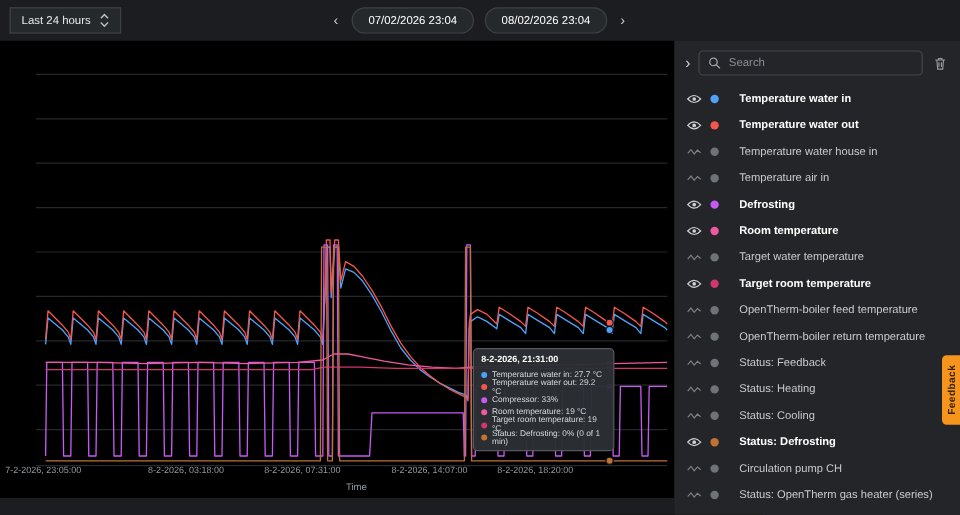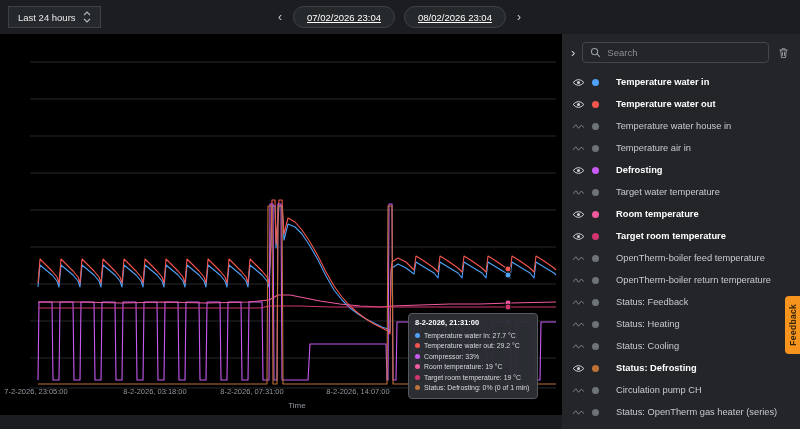--- a/index.html
+++ b/index.html
@@ -16,35 +16,35 @@
     position: absolute; left: 8px; top: 6px; height: 22px; padding: 0 9px;
     background: #26292c; border: 1px solid #3d4145; border-radius: 0;
     color: #e8eaec; font-size: 9.5px; display: flex; align-items: center; gap: 7px; cursor: pointer;
     font-family: inherit;
   }
   .nav-center { position: absolute; left: 276px; top: 6px; display: flex; align-items: center; gap: 9px; }
   .nav-chev { color: #caced2; font-size: 12px; line-height: 22px; cursor: pointer; padding: 0 2px; }
   .btn-date {
     height: 22px; padding: 0 13px; background: #26292c; border: 1px solid #3d4145;
     border-radius: 12px; font-size: 9.5px; color: #fff; display: flex; align-items: center;
-    cursor: pointer; font-family: inherit; text-decoration: underline;
+    cursor: pointer; font-family: inherit;
   }
   .btn-apply {
     position: absolute; right: 10px; top: 6px; height: 22px; padding: 0 11px;
     background: #f2f3f4; color: #16181b; border: none; border-radius: 6px;
     font-size: 9.5px; font-weight: 700; display: flex; align-items: center; gap: 5px;
     cursor: pointer; font-family: inherit;
   }
   
   .chart-area { position: absolute; left: 0; top: 34px; width: 562px; height: 381px; background: #000; }
   .chart-area svg { display: block; font-family: "Liberation Sans", "DejaVu Sans", sans-serif; }
   .tooltip {
-    position: absolute; left: 408px; top: 256px; width: 130px;
+    position: absolute; left: 394px; top: 256px; width: 118px;
     background: rgba(44,47,52,0.96); border: 1px solid #55585d; border-radius: 4px;
-    padding: 4px 6px 5px 6px; z-index: 5; margin-top: 23px;
+    padding: 4px 6px 5px 6px; z-index: 5;
   }
   .tooltip-title { font-weight: 700; font-size: 7.5px; color: #fff; margin-bottom: 3px; }
   .tooltip-row { display: flex; align-items: center; gap: 4px; height: 10.5px; color: #d8dbde; font-size: 6.9px; }
   .tooltip-row .dot { width: 5px; height: 5px; flex: 0 0 5px; }
   .dot { border-radius: 50%; display: inline-block; }
   
   .sidebar { position: absolute; left: 562px; top: 34px; width: 238px; height: 395px; background: #232528; }
   .sidebar-header { display: flex; align-items: center; gap: 7px; padding: 8px 9px 5px 9px; }
   .collapse { color: #ced2d6; font-size: 13px; cursor: pointer; line-height: 18px; }
   .search-box {
@@ -216,40 +216,40 @@
     <span class="vis-icon eye" style="display: flex;">
       <svg width="13" height="9" viewBox="0 0 14 10">
         <path d="M1 5 Q7 -1.5 13 5 Q7 11.5 1 5 Z" fill="none" stroke="currentColor" stroke-width="1.1"></path>
         <circle cx="7" cy="5" r="1.7" fill="currentColor"></circle>
       </svg>
     </span>
 
     <span class="dot" style="background: rgb(199, 90, 242);"></span>
     <span class="series-label">Defrosting</span>
   </div>
-      <div class="series-item">
-
-    <span class="vis-icon wave" style="display: flex;">
-      <svg width="13" height="9" viewBox="0 0 14 10">
-        <polyline points="1,6.5 4,3 7,7 10,3.5 13,6" fill="none" stroke="currentColor" stroke-width="1.1"></polyline>
-      </svg>
-    </span>
-    <span class="dot" style="background: rgb(110, 115, 120);"></span>
-    <span class="series-label">Target water temperature</span>
-  </div>
       <div class="series-item active">
     <span class="vis-icon eye" style="display: flex;">
       <svg width="13" height="9" viewBox="0 0 14 10">
         <path d="M1 5 Q7 -1.5 13 5 Q7 11.5 1 5 Z" fill="none" stroke="currentColor" stroke-width="1.1"></path>
         <circle cx="7" cy="5" r="1.7" fill="currentColor"></circle>
       </svg>
     </span>
 
     <span class="dot" style="background: rgb(239, 90, 158);"></span>
     <span class="series-label">Room temperature</span>
+  </div>
+      <div class="series-item">
+
+    <span class="vis-icon wave" style="display: flex;">
+      <svg width="13" height="9" viewBox="0 0 14 10">
+        <polyline points="1,6.5 4,3 7,7 10,3.5 13,6" fill="none" stroke="currentColor" stroke-width="1.1"></polyline>
+      </svg>
+    </span>
+    <span class="dot" style="background: rgb(110, 115, 120);"></span>
+    <span class="series-label">Target water temperature</span>
   </div>
       <div class="series-item active">
     <span class="vis-icon eye" style="display: flex;">
       <svg width="13" height="9" viewBox="0 0 14 10">
         <path d="M1 5 Q7 -1.5 13 5 Q7 11.5 1 5 Z" fill="none" stroke="currentColor" stroke-width="1.1"></path>
         <circle cx="7" cy="5" r="1.7" fill="currentColor"></circle>
       </svg>
     </span>
 
     <span class="dot" style="background: rgb(210, 53, 111);"></span>

